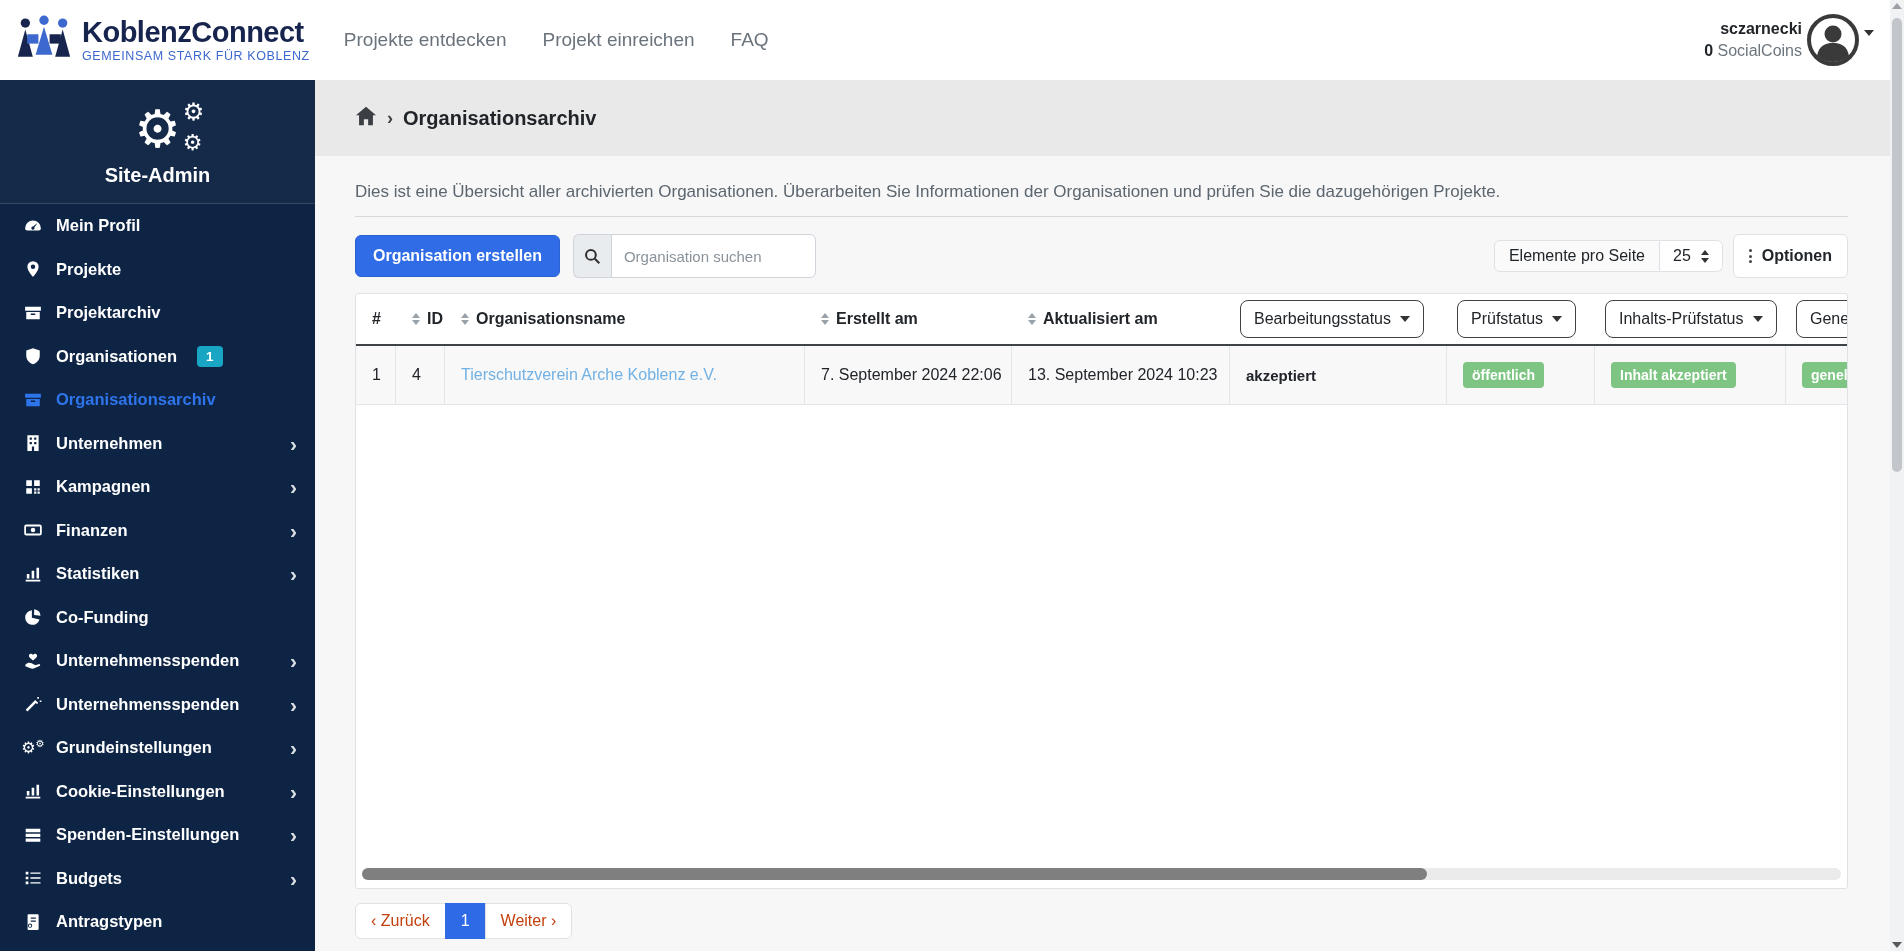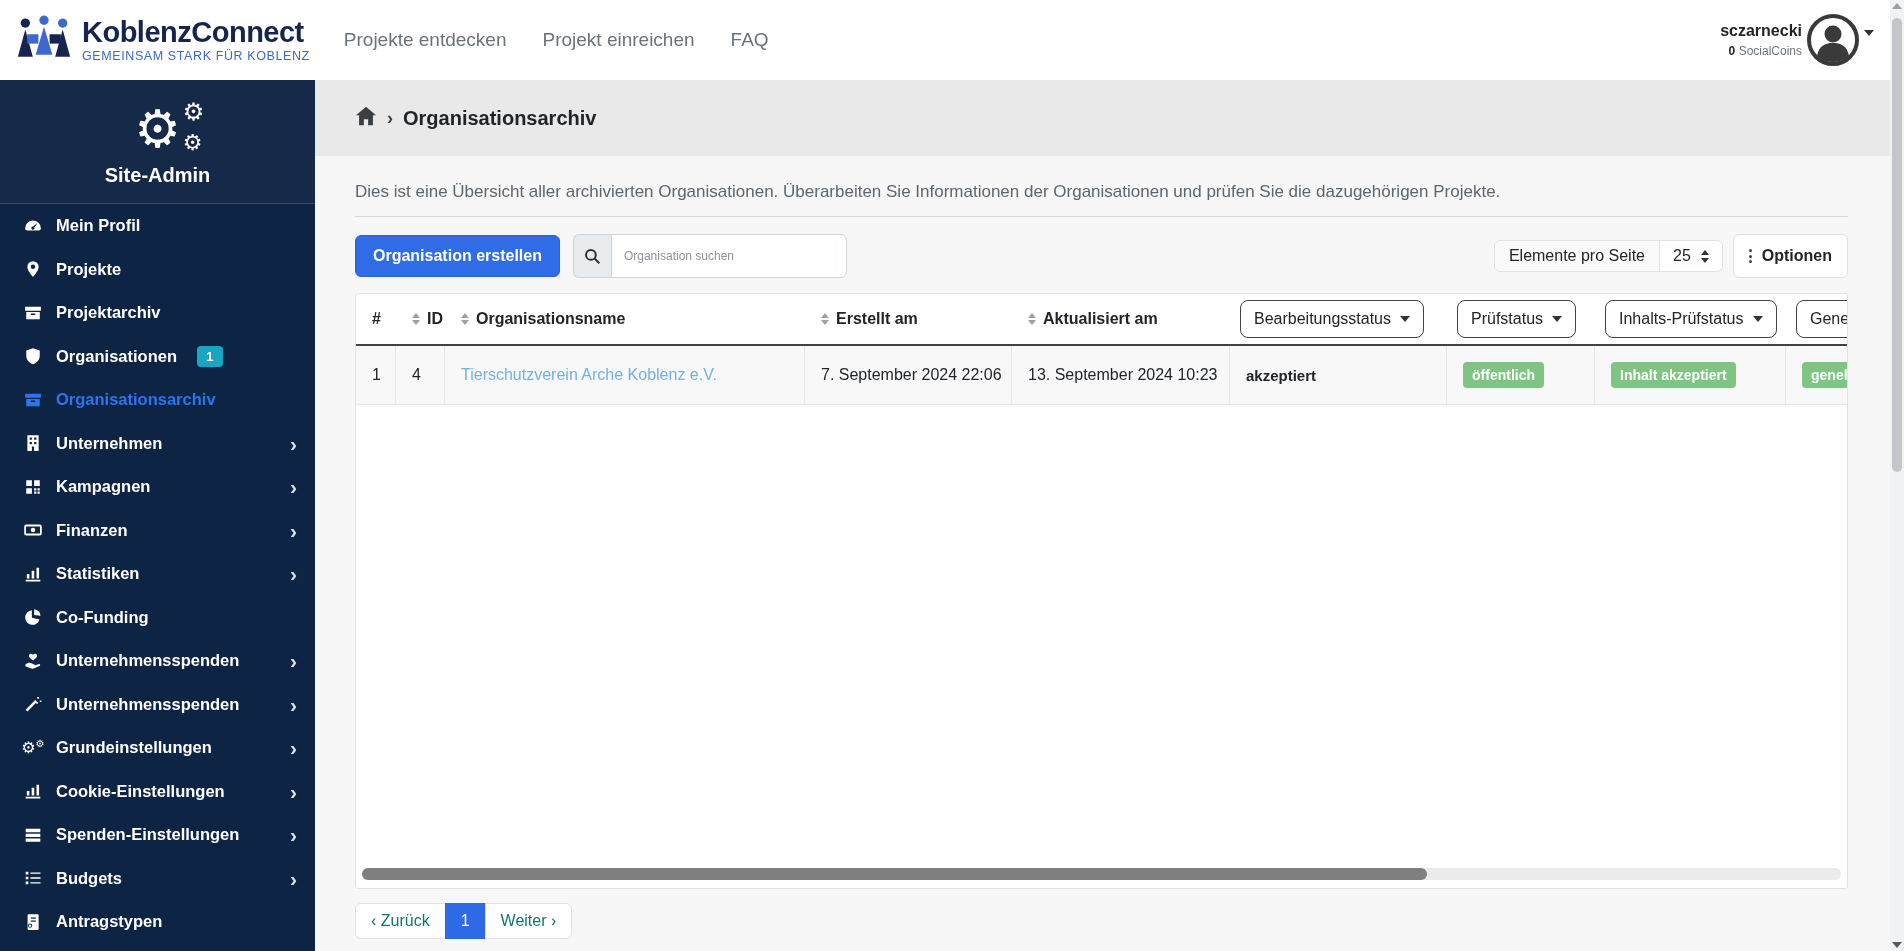--- a/index.html
+++ b/index.html
@@ -11,21 +11,21 @@
     background:#fff; display:flex; align-items:center; z-index:5; }
   .logo-wrap { display:flex; align-items:center; gap:10px; padding-left:16px; }
   .logo-text { display:flex; flex-direction:column; line-height:1; }
   .logo-title { font-size:29px; font-weight:800; color:#17254e; letter-spacing:-0.5px; }
   .logo-sub { font-size:12.5px; font-weight:400; color:#3d68cd; letter-spacing:0.6px; margin-top:3px; }
   .top-nav { display:flex; gap:36px; margin-left:34px; }
   .top-nav a { font-size:19px; color:#6a737c; text-decoration:none; cursor:pointer; }
   .top-user { margin-left:auto; display:flex; align-items:center; padding-right:30px; gap:4px; }
   .user-meta { display:flex; flex-direction:column; align-items:flex-end; gap:4px; }
   .user-name { font-size:16px; font-weight:700; color:#212529; }
-  .user-coins { font-size:12px; color:#6c757d; }
+  .user-coins { font-size:16px; color:#6c757d; }
   .user-coins b { color:#212529; font-weight:700; }
   .avatar { width:54px; height:54px; }
   .caret-down { width:0; height:0; border-left:5px solid transparent;
     border-right:5px solid transparent; border-top:6px solid #333; margin-top:-14px; }
 
   
   .sidebar { position:absolute; left:0; top:80px; width:315px; height:871px;
     background:#0e2444; overflow:hidden; }
   .admin-head { padding:20px 0 16px; text-align:center;
     border-bottom:1px solid rgba(255,255,255,0.14); background:rgba(255,255,255,0.03); }
@@ -58,22 +58,22 @@
   .desc { font-size:17px; color:#5c666f; }
   hr.rule { border:none; border-top:1px solid #d8d8d8; margin:14px 0 0; }
 
   .toolbar { display:flex; align-items:center; margin-top:16px; height:46px; }
   .btn-primary { background:#2f6ce6; border:1px solid #2a62d4; color:#fff; font-size:16px;
     font-weight:700; padding:11px 17px; border-radius:6px; cursor:pointer;
     font-family:"Liberation Sans", sans-serif; }
   .search-group { display:flex; margin-left:13px; height:44px; }
   .search-icon-box { width:38px; background:#e9ecef; border:1px solid #ced4da; border-right:none;
     border-radius:6px 0 0 6px; display:flex; align-items:center; justify-content:center; }
-  .search-input { width:236px; border:1px solid #ced4da; border-radius:0 6px 6px 0;
-    font-size:12px; padding:0 12px; color:#212529; background:#fff; outline:none;
+  .search-input { width:205px; border:1px solid #ced4da; border-radius:0 6px 6px 0;
+    font-size:15px; padding:0 12px; color:#212529; background:#fff; outline:none;
     font-family:"Liberation Sans", sans-serif; }
   .search-input::placeholder { color:#8a939b; }
   .toolbar-right { margin-left:auto; display:flex; align-items:center; gap:10px; }
   .pp-group { display:flex; height:32px; }
   .pp-label { display:flex; align-items:center; padding:0 14px; font-size:16px; color:#212529;
     background:#fafafa; border:1px solid #dee2e6; border-radius:6px 0 0 6px; }
   .pp-select { display:flex; align-items:center; gap:10px; padding:0 13px; background:#fff;
     border:1px solid #dee2e6; border-left:none; border-radius:0 6px 6px 0; font-size:16px;
     color:#212529; cursor:pointer; }
   .updown { display:flex; flex-direction:column; gap:3px; }
@@ -111,21 +111,21 @@
   .org-link { color:#72b1e3; text-decoration:none; cursor:pointer; }
   .bold-status { font-weight:700; font-size:15px; }
   .badge-green { background:#7ec583; color:#fff; font-size:14px; font-weight:700;
     padding:5px 9px; border-radius:4px; white-space:nowrap; }
   .hscroll { height:12px; background:#ebebeb; border-radius:6px; margin:4px 6px 8px; position:relative; cursor:pointer; }
   .hthumb { position:absolute; left:0; top:0; height:12px; width:72%; background:#7f7f7f; border-radius:6px; }
 
   
   .pagination { display:inline-flex; margin-top:14px; }
   .page { font-size:16px; padding:8px 15px; background:#fff; border:1px solid #dee2e6;
-    color:#0f766e; text-decoration:none; cursor:pointer; margin-left:-1px; }
+    color:#c2410c; text-decoration:none; cursor:pointer; margin-left:-1px; }
   .page.first { border-radius:6px 0 0 6px; margin-left:0; }
   .page.last { border-radius:0 6px 6px 0; }
   .page.cur { background:#2e6ae6; border-color:#2e6ae6; color:#fff; }
 
   
   .vscroll { position:absolute; right:0; top:0; width:14px; height:951px; background:#f1f2f3; z-index:9; }
   .vthumb { position:absolute; left:2px; top:18px; width:10px; height:454px; background:#c2c6ca; border-radius:5px; }
   .vs-arrow-up { position:absolute; top:3px; left:2px; width:0; height:0;
     border-left:5px solid transparent; border-right:5px solid transparent; border-bottom:6px solid #9aa0a6; }
   .vs-arrow-down { position:absolute; bottom:3px; left:2px; width:0; height:0;

